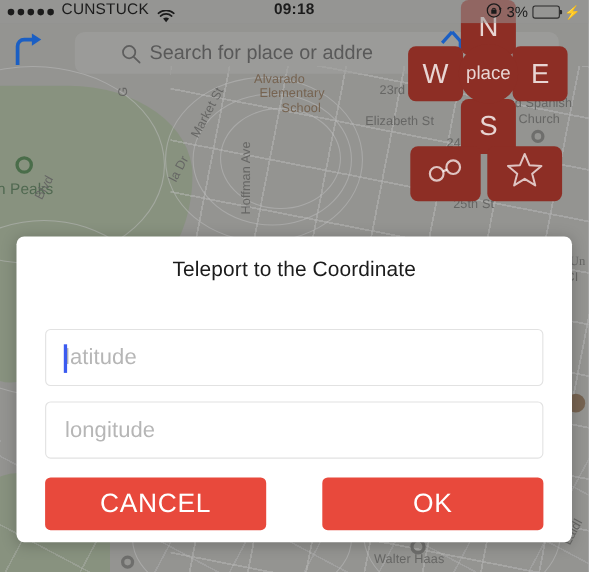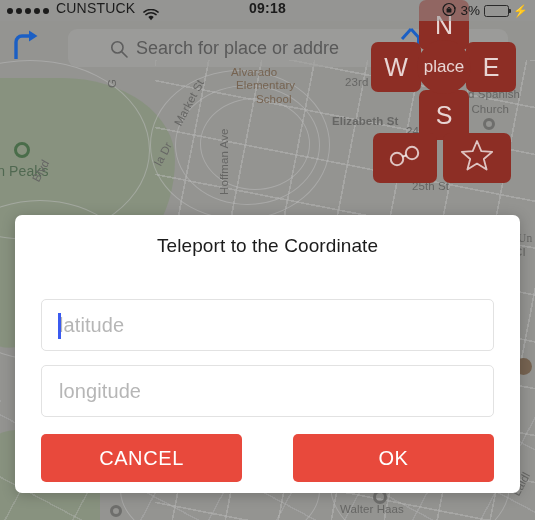--- a/index.html
+++ b/index.html
@@ -206,21 +206,21 @@
     width:2.5px; height:26px; background:#3b5bf0;
   }
   #dialog-buttons {
     display:flex; gap:51px;
     margin-top:17px;
   }
   .dlgbtn {
     flex:1; height:48px;
     background:#e8493c;
     border:none; border-radius:5px;
-    color:#fff; font-size:20px;
+    color:#fff; font-size:24px;
     font-family:"Liberation Sans", sans-serif;
     letter-spacing:.6px;
     cursor:pointer;
     display:flex; align-items:center; justify-content:center;
   }
 </style>
 </head>
 <body>
 
 <div id="screen">
@@ -248,21 +248,21 @@
     <div class="mapdot brown" style="left:515px; top:358px; width:17px; height:17px; line-height:17px;"></div>
     <div class="mapdot" style="left:110px; top:505px; width:12px; height:12px;"></div>
 
     <div class="maplabel green" style="left:-6px; top:163px;">in Peaks</div>
     <div class="maplabel rot-street" style="left:172px; top:122px;">Market St</div>
     <div class="maplabel rot90" style="left:218px; top:195px;">Hoffman Ave</div>
     <div class="maplabel poi" style="left:231px; top:65px;">Alvarado</div>
     <div class="maplabel poi" style="left:236px; top:78px;">Elementary</div>
     <div class="maplabel poi" style="left:256px; top:92px;">School</div>
     <div class="maplabel" style="left:345px; top:76px;">23rd</div>
-    <div class="maplabel" style="left:332px; top:115px;font-weight:bold;">Elizabeth St</div>
+    <div class="maplabel" style="left:332px; top:105px;">Elizabeth St</div>
     <div class="maplabel" style="left:406px; top:125px;">24t</div>
     <div class="maplabel" style="left:412px; top:180px;">25th St</div>
     <div class="maplabel" style="left:455px; top:88px;">ond Spanish</div>
     <div class="maplabel" style="left:453px; top:103px;">tist Church</div>
     <div class="maplabel rot-street" style="left:30px; top:178px;">Blvd</div>
     <div class="maplabel rot-street" style="left:152px; top:162px;">la Dr</div>
     <div class="maplabel" style="left:340px; top:503px;">Walter Haas</div>
     <div class="maplabel rot-street" style="left:510px; top:492px;">Laidl</div>
     <div class="maplabel" style="left:518px; top:232px;font-family:Liberation Serif, serif;">Un</div>
     <div class="maplabel" style="left:514px; top:246px;">CI</div>

